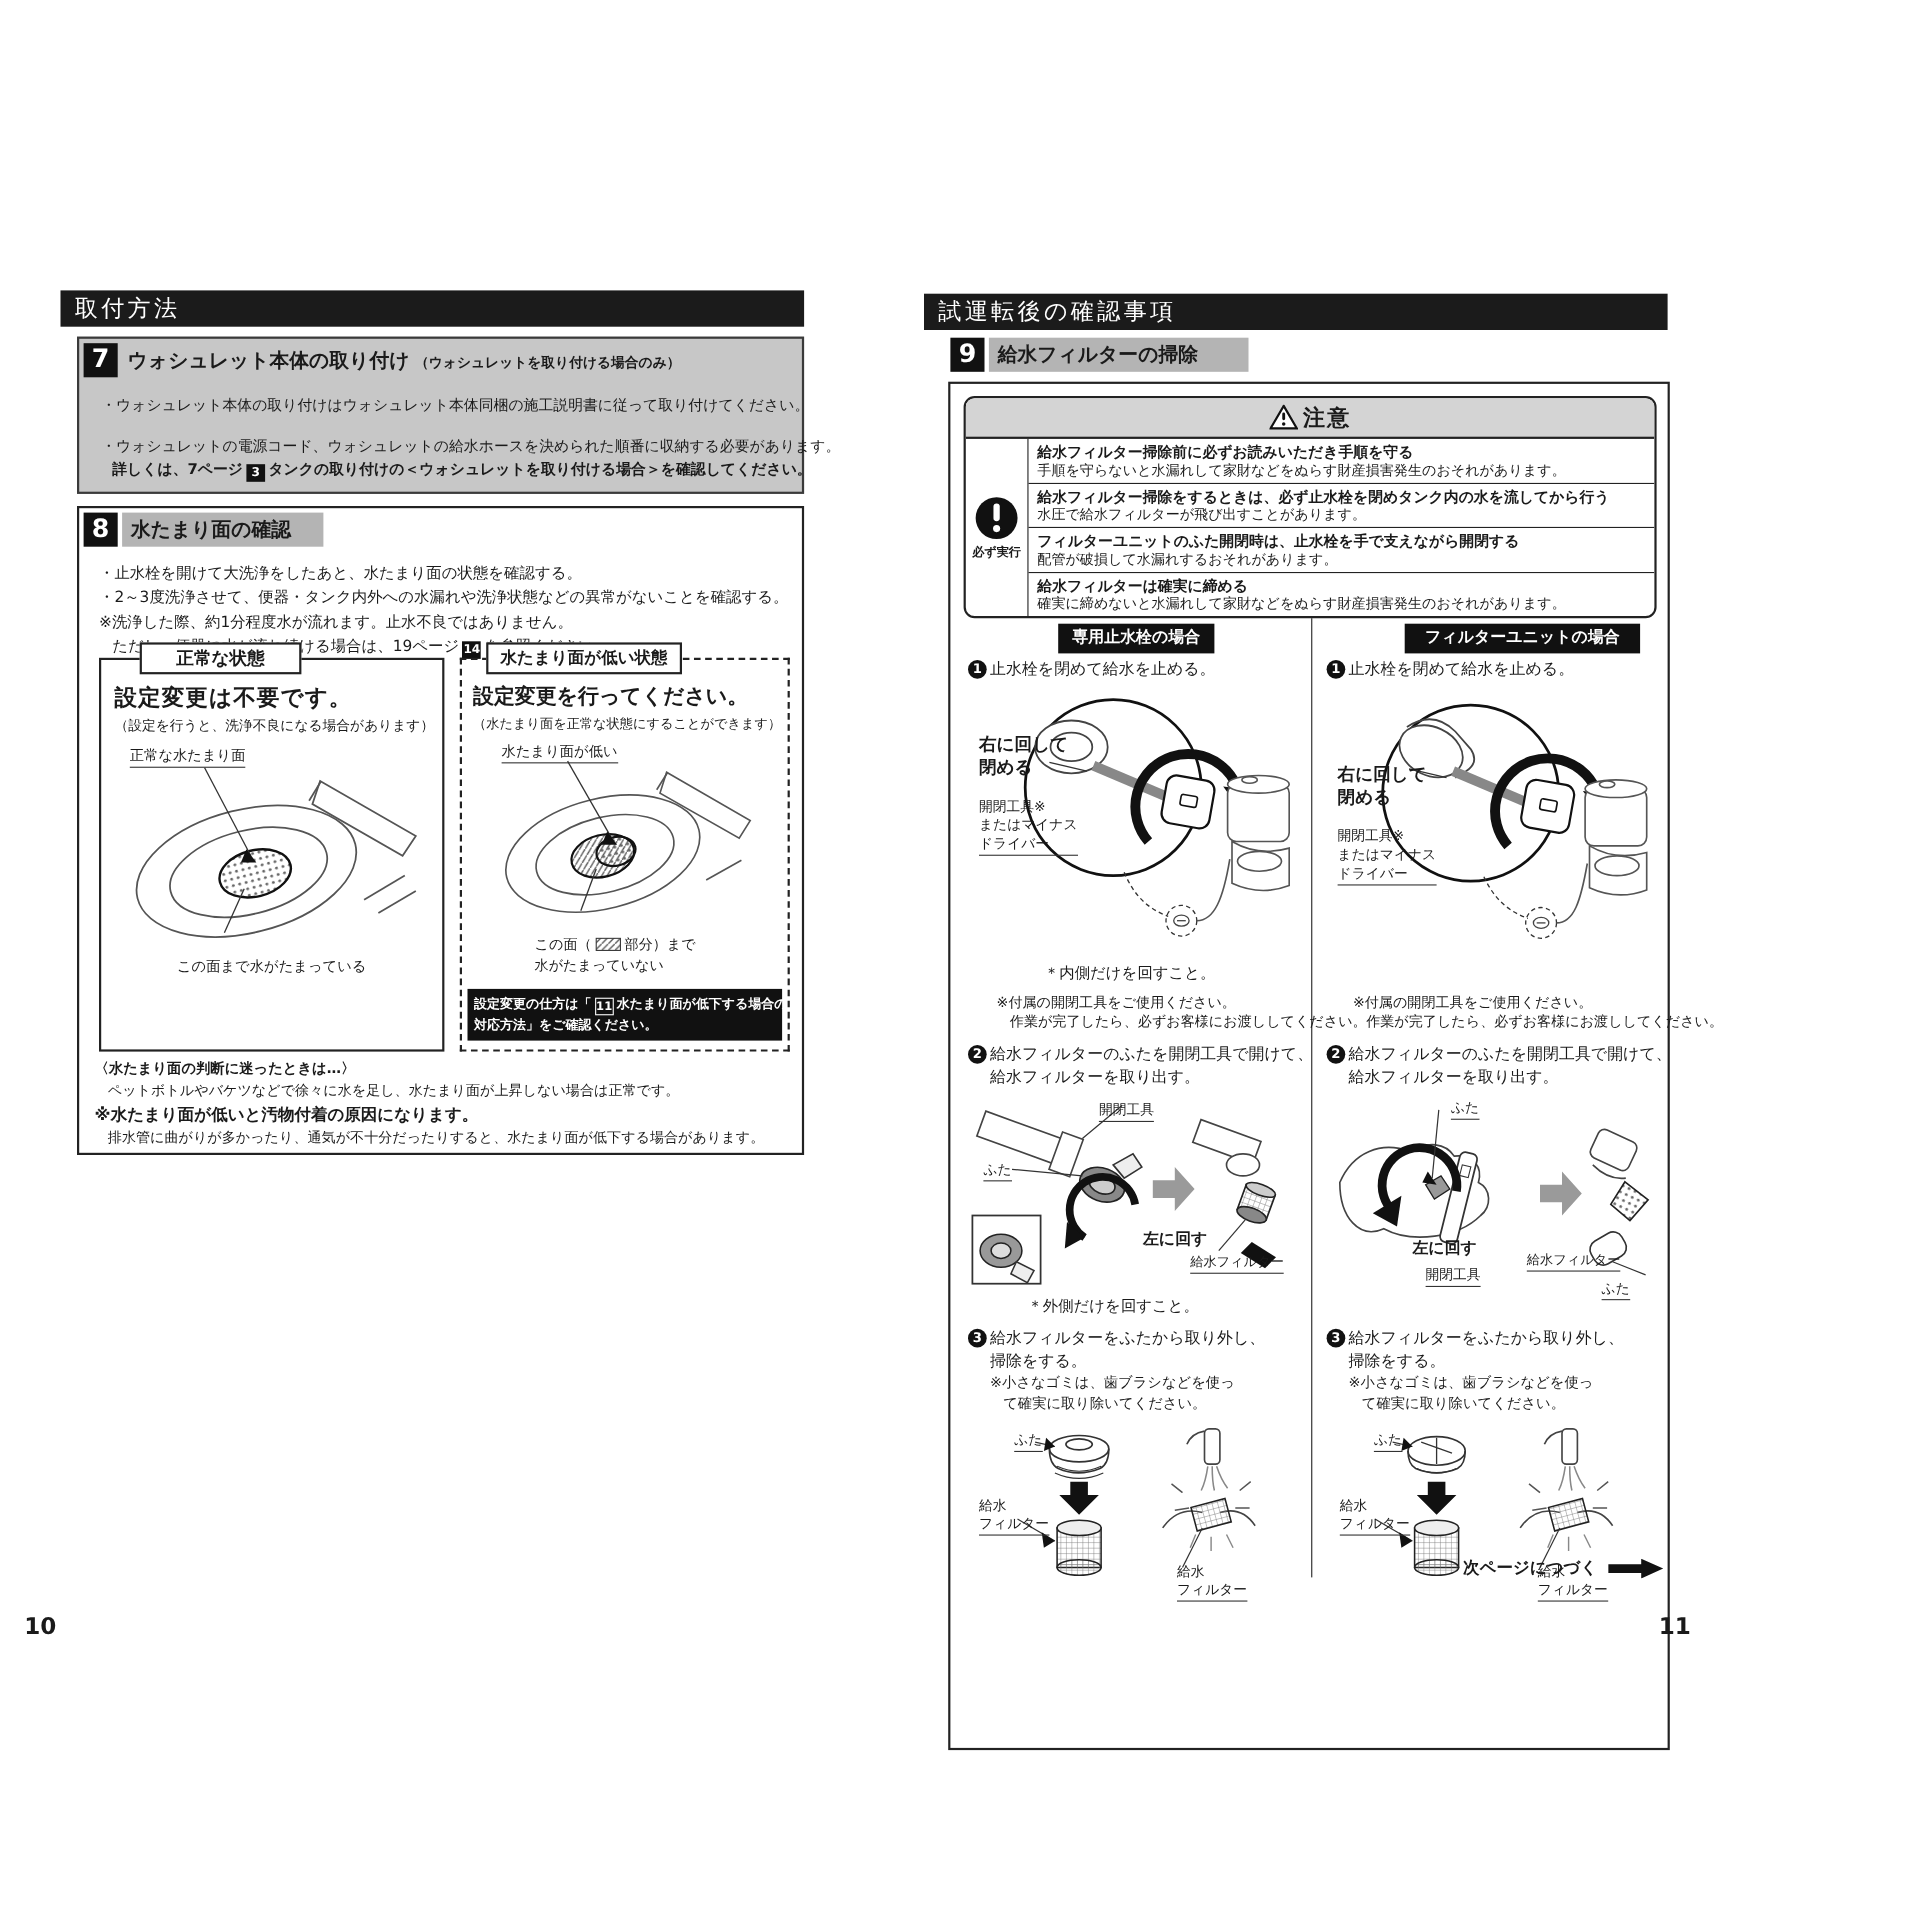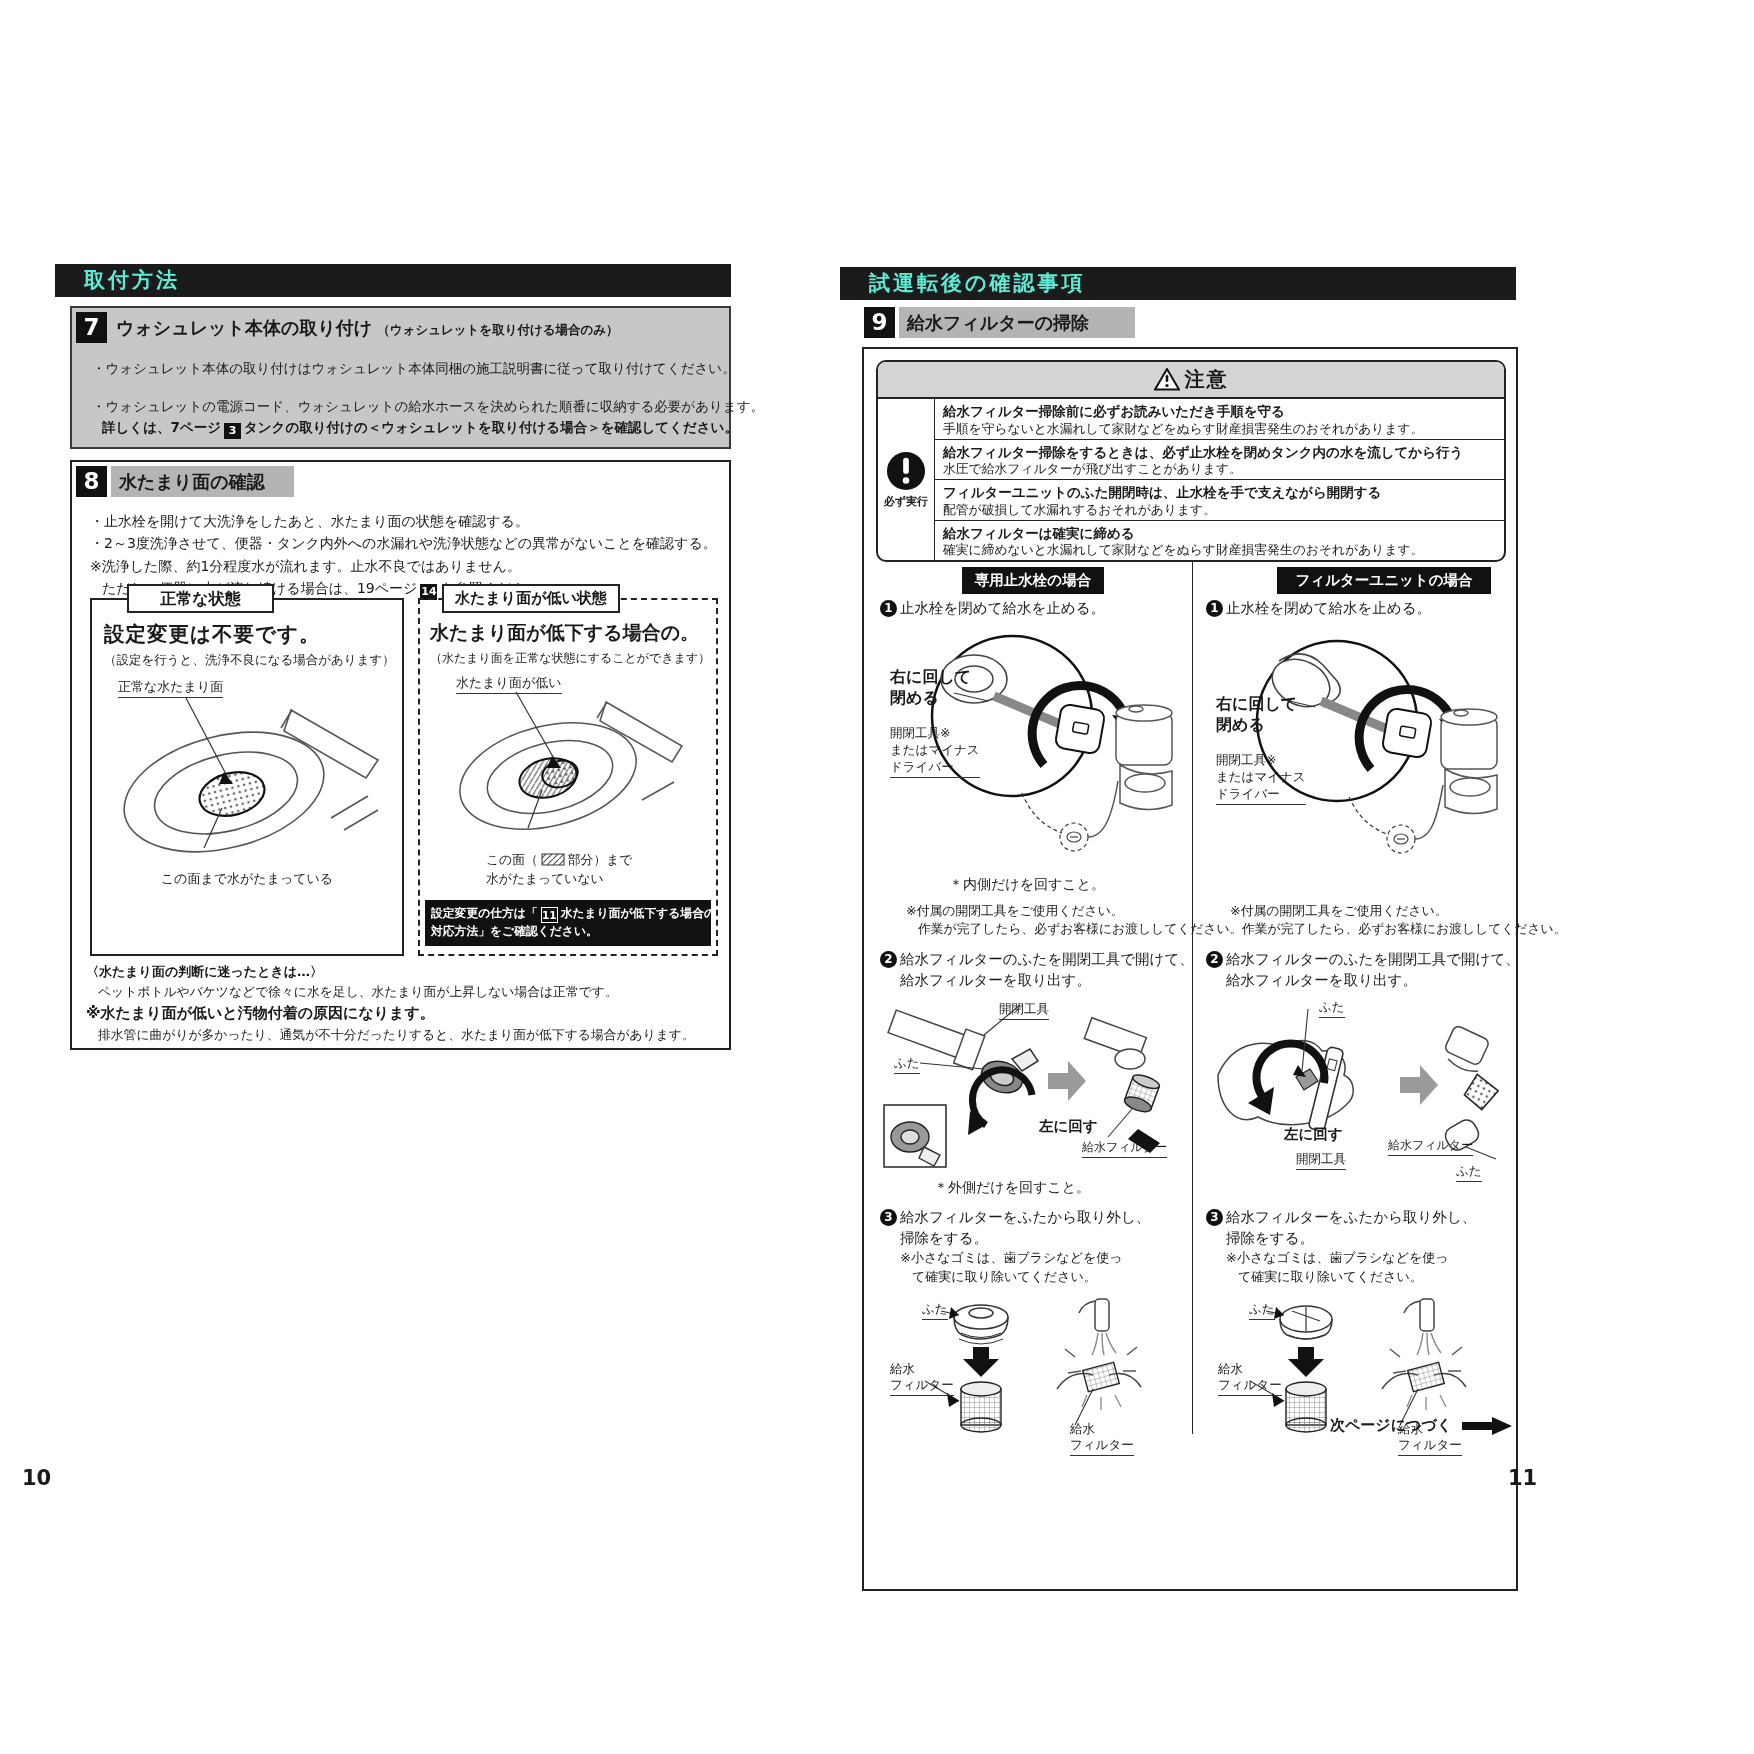--- a/index.html
+++ b/index.html
@@ -2,22 +2,22 @@
 <html><head>
 <meta charset="utf-8">
 <style>
   html,body{margin:0;padding:0;background:#fff;}
   .canvas{position:relative;width:1754px;height:1754px;background:#fff;overflow:hidden;
           font-family:"DejaVu Sans","Liberation Sans",sans-serif;color:#1a1a1a;}
   .abs{position:absolute;}
   .b{font-weight:bold;}
   .nw{white-space:nowrap;}
   .prel{white-space:pre-line;}
-  .hdrbar{background:#1b1b1b;color:#5eead4;font-weight:bold;font-size:21px;line-height:33px;
-          padding-left:29px;letter-spacing:3px;box-sizing:border-box;}
+  .hdrbar{background:#1b1b1b;color:#ffffff;font-weight:normal;font-size:21px;line-height:33px;
+          padding-left:13px;letter-spacing:3px;box-sizing:border-box;}
   .numtile{background:#111;color:#fff;font-weight:bold;font-size:23px;text-align:center;
            line-height:31px;width:31px;height:31px;}
   .band{background:#b4b4b4;font-weight:bold;font-size:18px;line-height:31px;height:31px;
         padding-left:8px;box-sizing:border-box;}
   .reftile{display:inline-block;background:#111;color:#fff;font-weight:bold;font-size:11px;
            width:17px;height:16px;line-height:16px;text-align:center;vertical-align:-2px;margin:0 3px;}
   .reftile-inv{display:inline-block;background:#111;color:#fff;border:1.5px solid #fff;font-weight:bold;
            font-size:10.5px;width:15px;height:14px;line-height:14px;text-align:center;vertical-align:-2px;margin:0 3px;}
   .stepn{display:inline-block;background:#111;color:#fff;border-radius:50%;width:17px;height:17px;
          line-height:17px;text-align:center;font-size:12px;font-weight:bold;margin-right:3px;vertical-align:1px;}
@@ -95,21 +95,21 @@
         <ellipse cx="126" cy="98" rx="33" ry="21" transform="rotate(-14 126 98)" fill="url(#dots)" stroke="#111" stroke-width="2.2"></ellipse>
         <line x1="80" y1="2" x2="122" y2="82" stroke="#333" stroke-width="1.2"></line>
         <polygon points="118,76 127,88 113,88" fill="#111"></polygon>
         <line x1="116" y1="112" x2="98" y2="152" stroke="#333" stroke-width="1.2"></line>
       </svg>
       <div class="abs nw" style="left:0;top:270px;width:100%;text-align:center;font-size:13px;">この面まで水がたまっている</div>
     </div>
 
     <div class="abs" style="left:346px;top:136px;width:300px;height:358px;border:2.5px dashed #222;box-sizing:border-box;">
       <div class="abs tagbox" style="top:-16px;left:22px;width:178px;height:29px;font-size:15px;line-height:25px;">水たまり面が低い状態</div>
-      <div class="abs nw b" style="left:10px;top:20px;font-size:19px;">水たまり面が低下する場合の。</div>
+      <div class="abs nw b" style="left:10px;top:20px;font-size:19px;">設定変更を行ってください。</div>
       <div class="abs nw" style="left:10px;top:50px;font-size:12px;">（水たまり面を正常な状態にすることができます）</div>
       <div class="abs nw underlbl" style="left:36px;top:74px;font-size:13px;">水たまり面が低い</div>
       <svg class="abs" style="left:24px;top:90px;" width="250" height="158" viewBox="0 0 250 158">
         <g fill="none" stroke="#555" stroke-width="1.5">
           <path d="M162,12 L238,56 L228,72 L156,31 Z"></path>
           <path d="M163,12 L153,28"></path>
           <ellipse cx="104" cy="86" rx="90" ry="50" transform="rotate(-14 104 86)"></ellipse>
           <ellipse cx="106" cy="87" rx="64" ry="34" transform="rotate(-14 106 87)"></ellipse>
           <path d="M198,110 L230,92"></path>
         </g>

